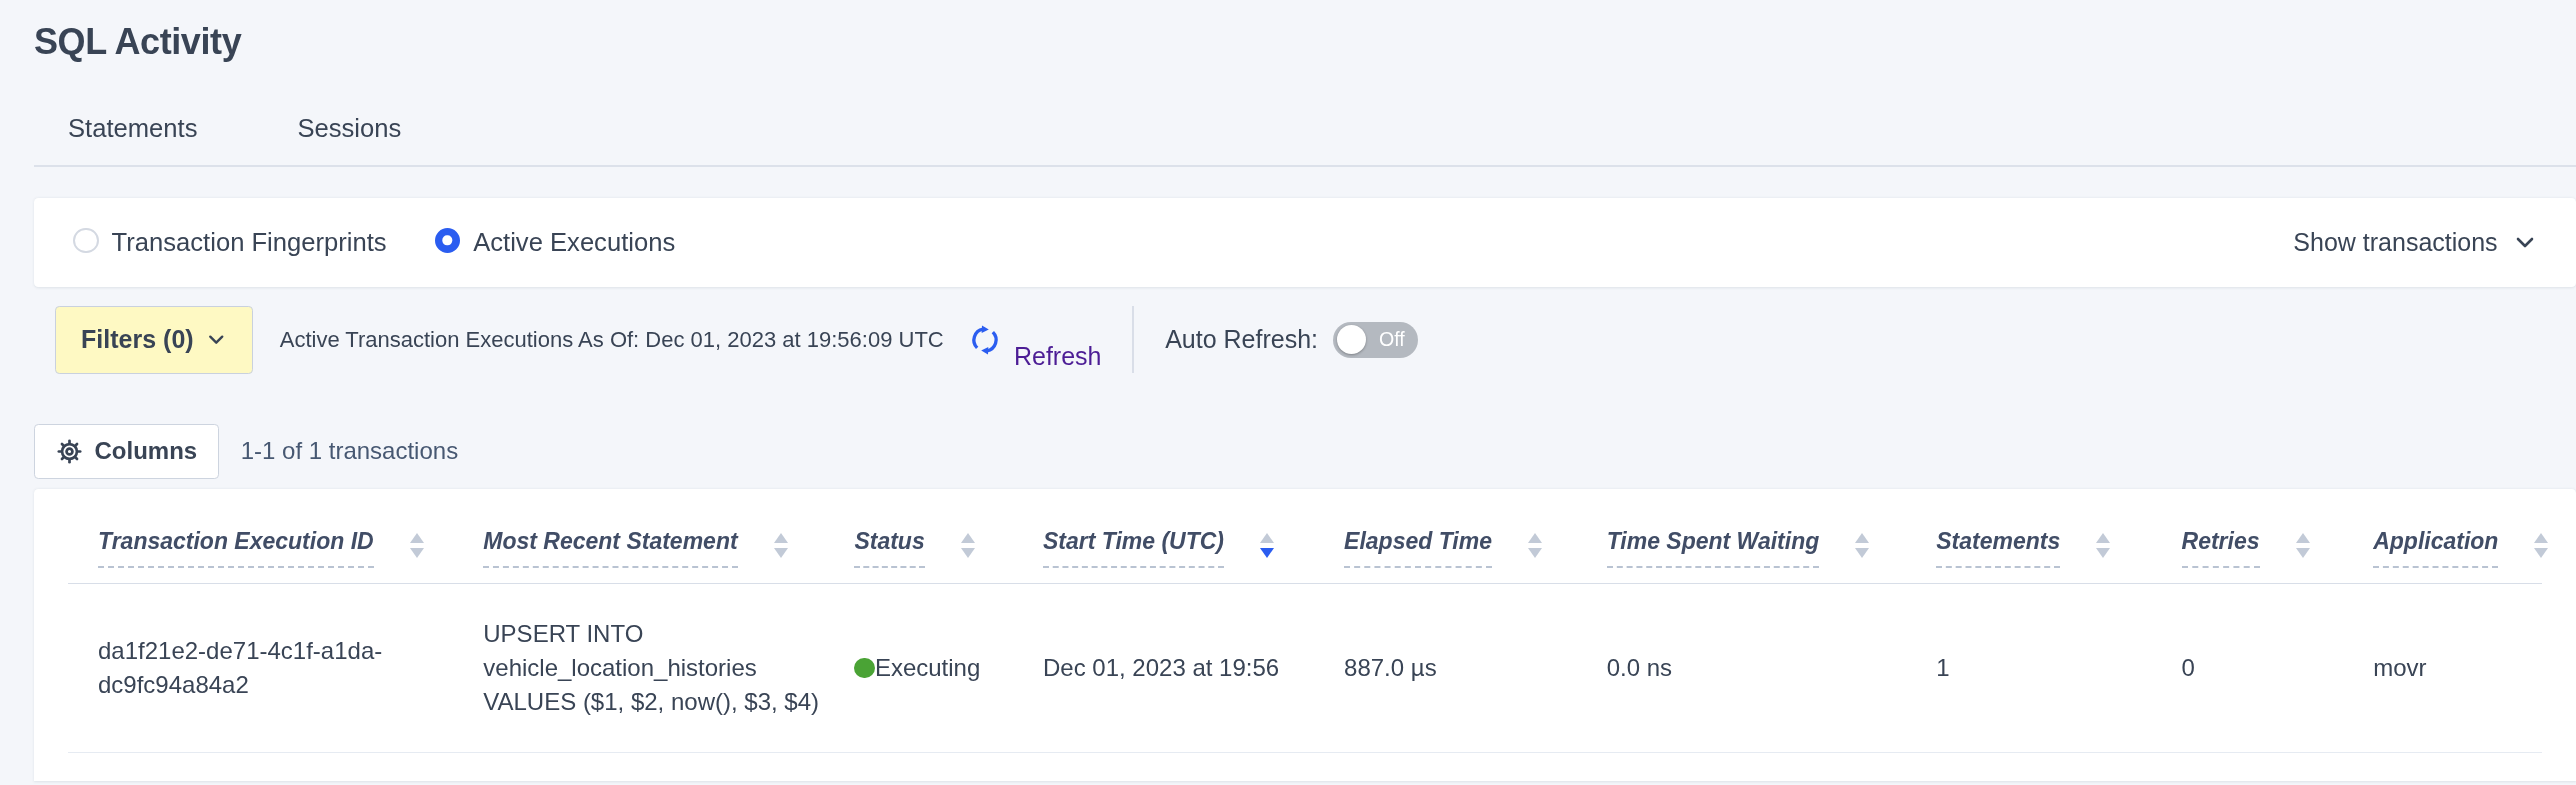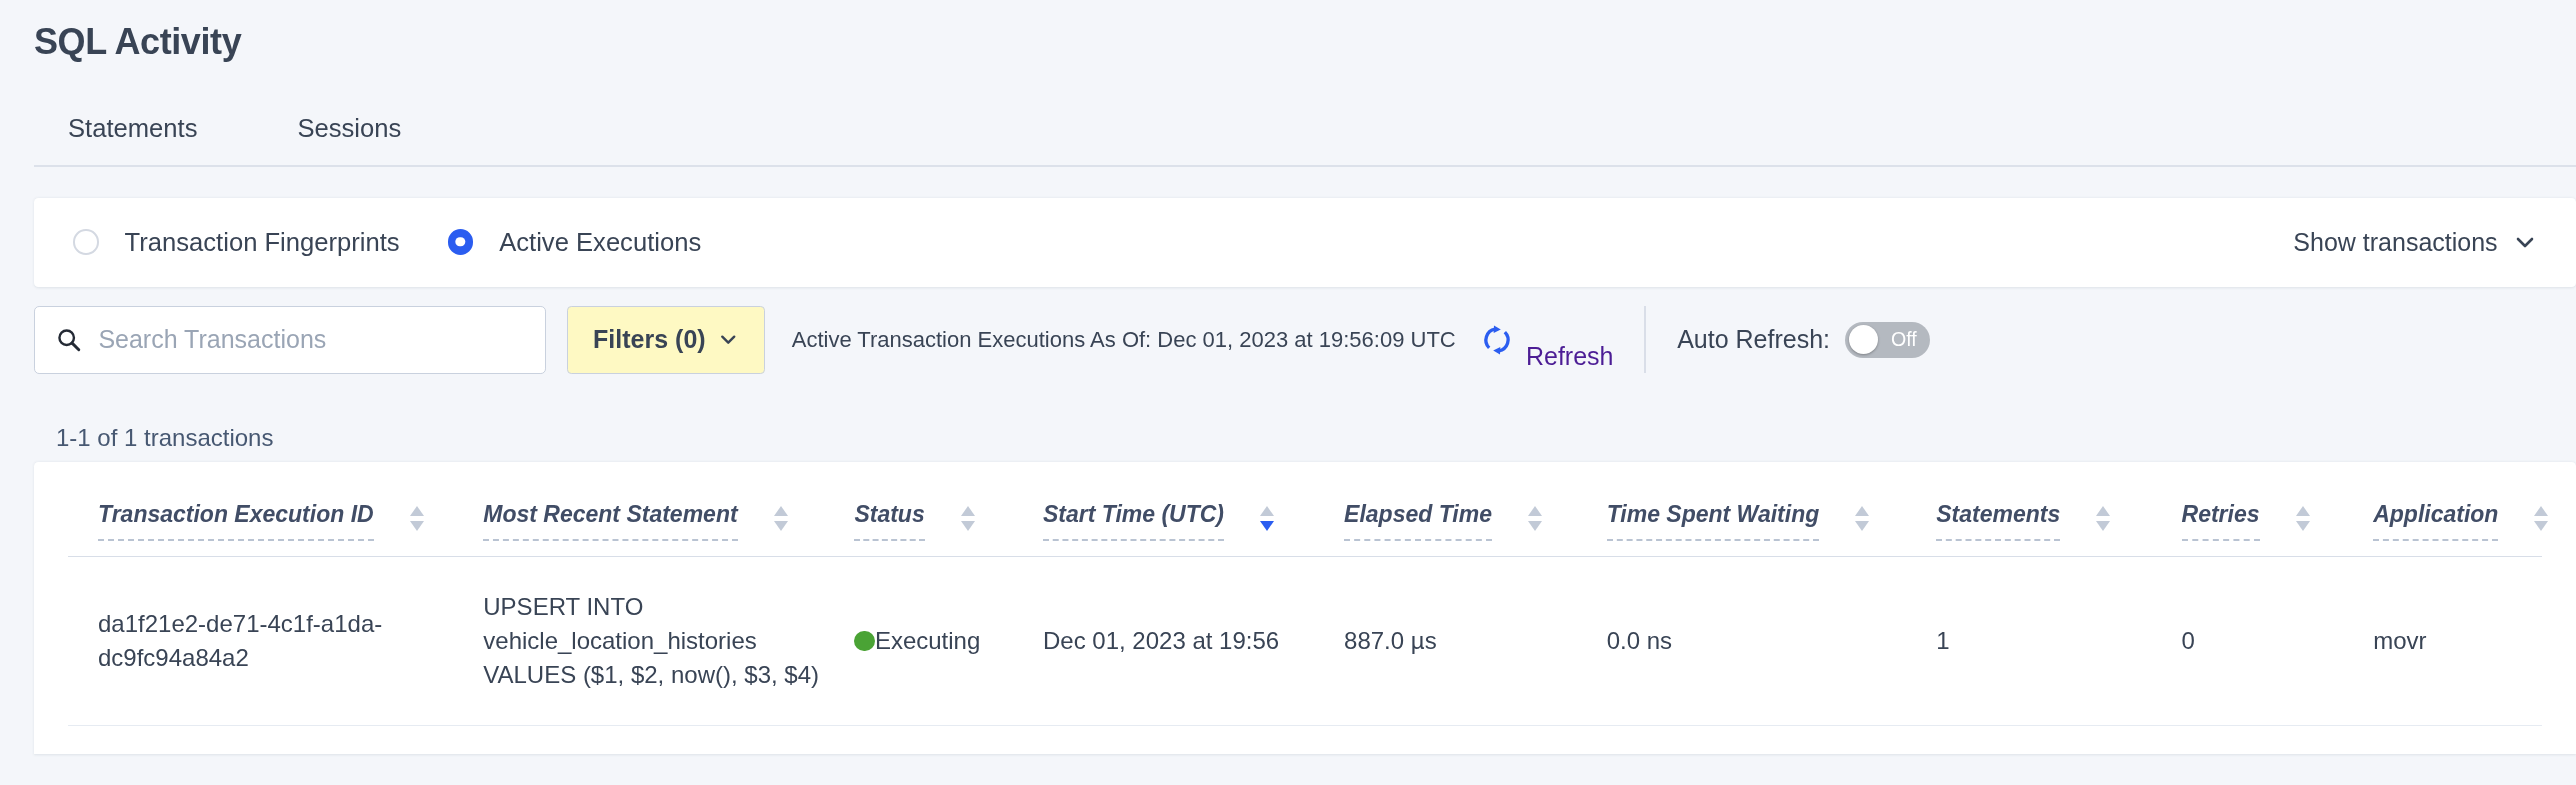--- a/index.html
+++ b/index.html
@@ -35,21 +35,21 @@
 
   
   .view-card {
     margin-top:31px; width:2542px; height:89px;
     background:#ffffff; border-radius:4.3px;
     box-shadow:0 0.9px 2.6px rgba(67,90,111,0.12);
     display:flex; align-items:center; justify-content:space-between;
     padding:0 39px;
   }
   .radio-group { display:flex; align-items:center; gap:48px; }
-  .radio-option { display:flex; align-items:center; gap:26px; cursor:pointer; }
+  .radio-option { display:flex; align-items:flex-start; gap:13px; cursor:pointer; }
   .radio-circle {
     width:25.6px; height:25.6px; border-radius:50%;
     background:#ffffff; border:2.6px solid #d4d9e2; flex:0 0 auto;
     position:relative;
   }
   .radio-circle.checked { background:#2b5df0; border-color:#2b5df0; }
   .radio-circle.checked::after {
     content:""; position:absolute; left:50%; top:50%;
     width:9.4px; height:9.4px; border-radius:50%; background:#ffffff;
     transform:translate(-50%,-50%);
@@ -158,27 +158,20 @@
     </div>
     <div class="show-desc">
       <span class="show-desc-label">Show transactions</span>
       <svg class="chev icon-svg" viewBox="0 0 24 24">
           <path d="M5 9 L12 16 L19 9"></path>
         </svg>
     </div>
   </div>
 
   <div class="toolbar">
-    <div class="search-box">
-      <svg class="icon-svg" width="29" height="29" viewBox="0 0 24 24">
-        <circle cx="10.5" cy="10.5" r="6" fill="none" stroke="#242a35" stroke-width="2"></circle>
-        <line x1="15" y1="15" x2="20.5" y2="20.5" stroke="#242a35" stroke-width="2.4" stroke-linecap="round"></line>
-      </svg>
-      <input type="text" placeholder="Search Transactions" style="">
-    </div>
 
     <div class="filters-btn">
       <span class="filters-label">Filters (0)</span>
       <svg class="chev-sm icon-svg" viewBox="0 0 24 24">
           <path d="M5 9 L12 16 L19 9"></path>
         </svg>
     </div>
 
     <div class="asof">Active Transaction Executions As Of: Dec 01, 2023 at 19:56:09 UTC</div>
 
@@ -195,20 +188,37 @@
     <div class="vdivider"></div>
 
     <span class="auto-label">Auto Refresh:</span>
     <div class="toggle">
       <div class="toggle-knob"></div>
       <span class="toggle-state">Off</span>
     </div>
   </div>
 
   <div class="results-bar">
+    <div class="columns-btn">
+      <svg class="icon-svg" width="27" height="27" viewBox="0 0 24 24">
+        <g stroke="#394455" stroke-width="2.4" stroke-linecap="round" fill="none">
+          <circle cx="12" cy="12" r="6.6"></circle>
+          <circle cx="12" cy="12" r="2.6"></circle>
+          <line x1="19" y1="12" x2="21.5" y2="12"></line>
+          <line x1="16.95" y1="16.95" x2="18.7" y2="18.7"></line>
+          <line x1="12" y1="19" x2="12" y2="21.5"></line>
+          <line x1="7.05" y1="16.95" x2="5.3" y2="18.7"></line>
+          <line x1="5" y1="12" x2="2.5" y2="12"></line>
+          <line x1="7.05" y1="7.05" x2="5.3" y2="5.3"></line>
+          <line x1="12" y1="5" x2="12" y2="2.5"></line>
+          <line x1="16.95" y1="7.05" x2="18.7" y2="5.3"></line>
+        </g>
+      </svg>
+      <span class="columns-label">Columns</span>
+    </div>
     <span class="count-text">1-1 of 1 transactions</span>
   </div>
 
   <div class="table-card">
     <table>
       <colgroup>
         <col style="width:380px">
           <col style="width:366px">
           <col style="width:186px">
         <col style="width:297px">

